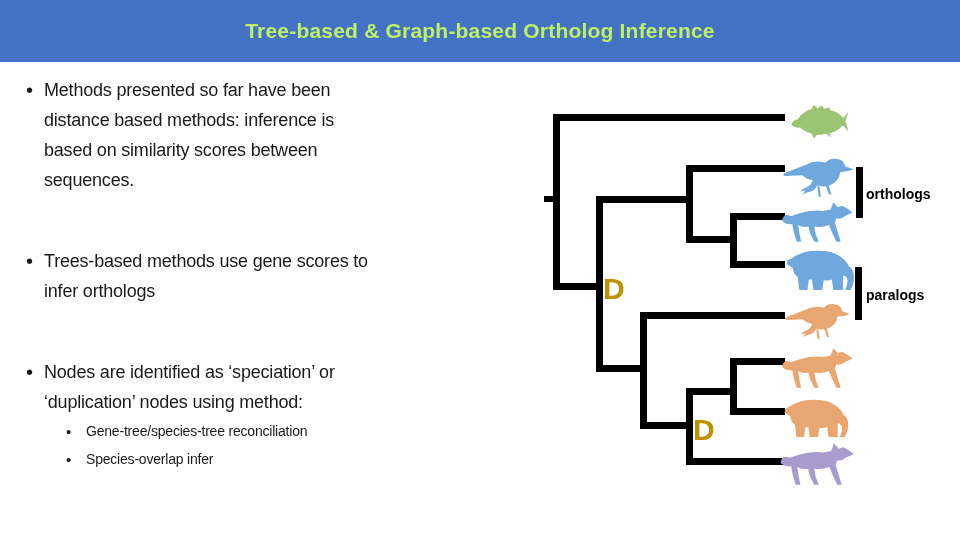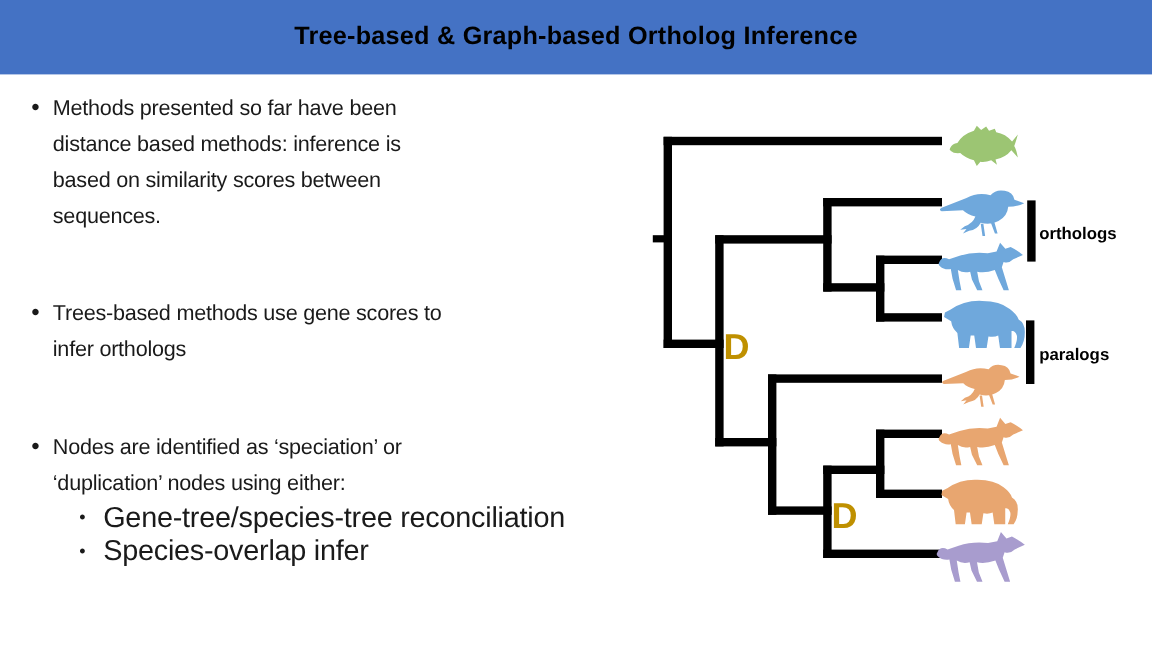--- a/index.html
+++ b/index.html
@@ -14,52 +14,52 @@
   .title{font-size:21px;font-weight:bold;letter-spacing:0.2px;}
   .bullet{position:absolute;left:26px;display:flex;align-items:flex-start;color:#1a1a1a;}
   .dot{width:18px;font-size:20px;line-height:30px;flex:0 0 18px;}
   .txt{font-size:18px;line-height:30px;white-space:pre-line;letter-spacing:-0.2px;max-width:470px;}
   .b1{top:75px;}
   .b2{top:246px;}
   .b3wrap{position:absolute;left:26px;top:357px;color:#1a1a1a;}
   .b3wrap .bullet{position:static;}
   .sub{display:flex;align-items:flex-start;margin:1px 0 0 40px;}
   .sdot{width:20px;font-size:15px;line-height:27px;flex:0 0 20px;}
-  .stxt{font-size:24px;line-height:27px;letter-spacing:-0.2px;}
+  .stxt{font-size:14px;line-height:27px;letter-spacing:-0.2px;}
   .tree{position:absolute;left:0;top:0;width:960px;height:540px;}
   .tree text{font-family:"Liberation Sans",sans-serif;}
 </style>
 </head>
 <body>
 
 <div class="slide">
 
   <div class="header" id="header-bar" style="background: rgb(68, 114, 196);">
-    <div class="title" id="title-text" style="color: #000000;">Tree-based &amp; Graph-based Ortholog Inference</div>
+    <div class="title" id="title-text" style="color: #bef264;">Tree-based &amp; Graph-based Ortholog Inference</div>
   </div>
 
   <div class="bullet b1">
     <span class="dot">•</span>
     <span class="txt">Methods presented so far have been
 distance based methods: inference is
 based on similarity scores between
 sequences.</span>
   </div>
 
   <div class="bullet b2">
     <span class="dot">•</span>
     <span class="txt">Trees-based methods use gene scores to
 infer orthologs</span>
   </div>
 
   <div class="b3wrap">
     <div class="bullet">
       <span class="dot">•</span>
       <span class="txt">Nodes are identified as ‘speciation’ or
-‘duplication’ nodes using either:</span>
+‘duplication’ nodes using method:</span>
     </div>
     <div class="sub">
       <span class="sdot">•</span>
       <span class="stxt">Gene-tree/species-tree reconciliation</span>
     </div>
     <div class="sub">
       <span class="sdot">•</span>
       <span class="stxt">Species-overlap infer</span>
     </div>
   </div>

